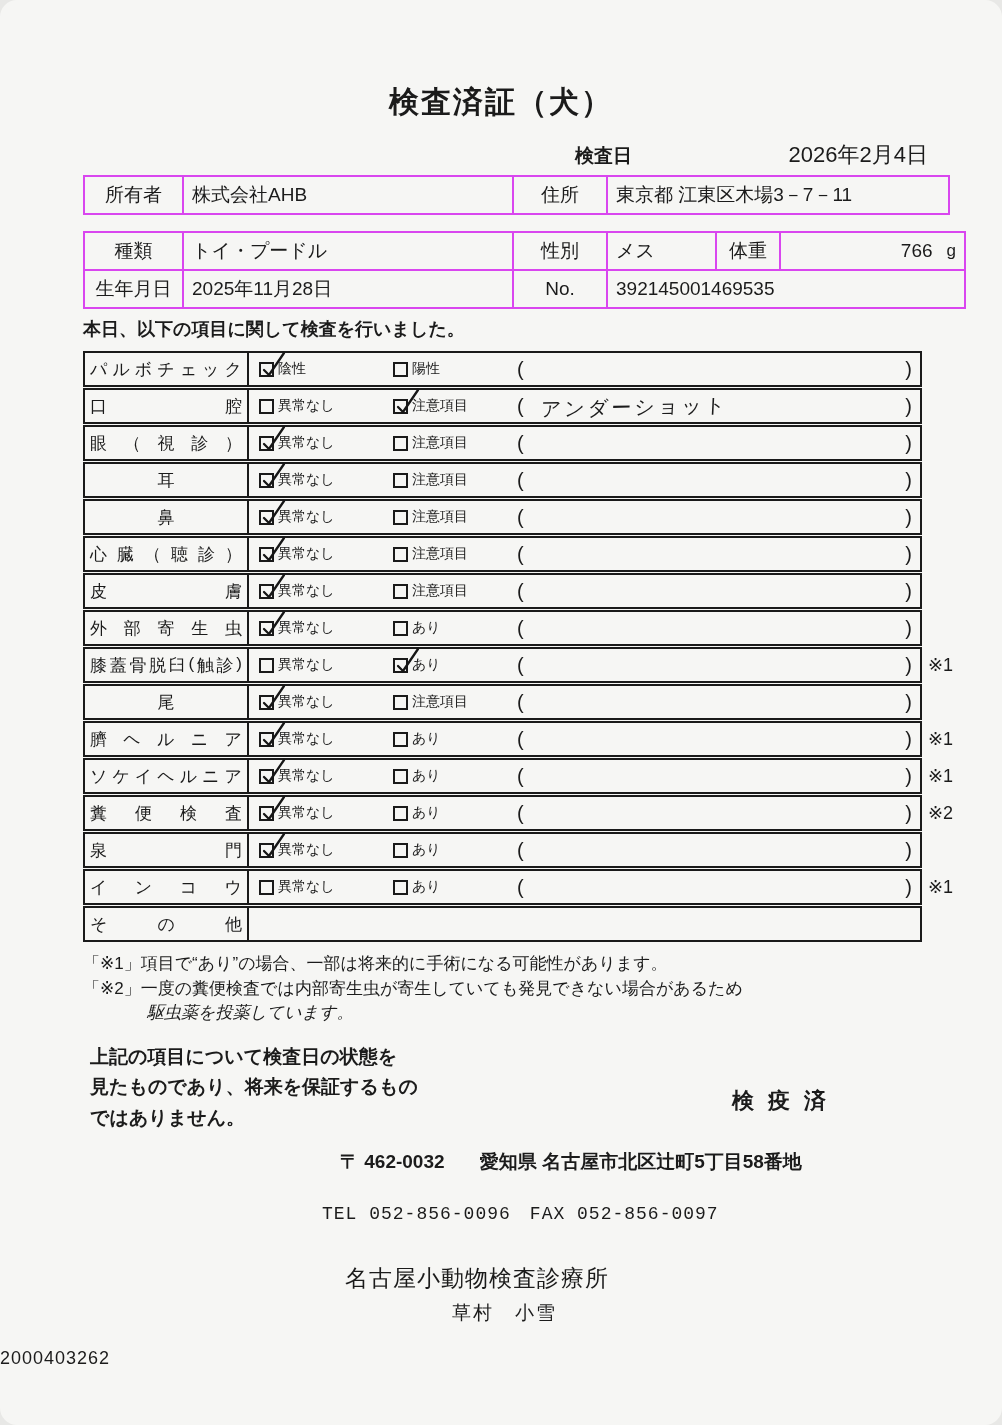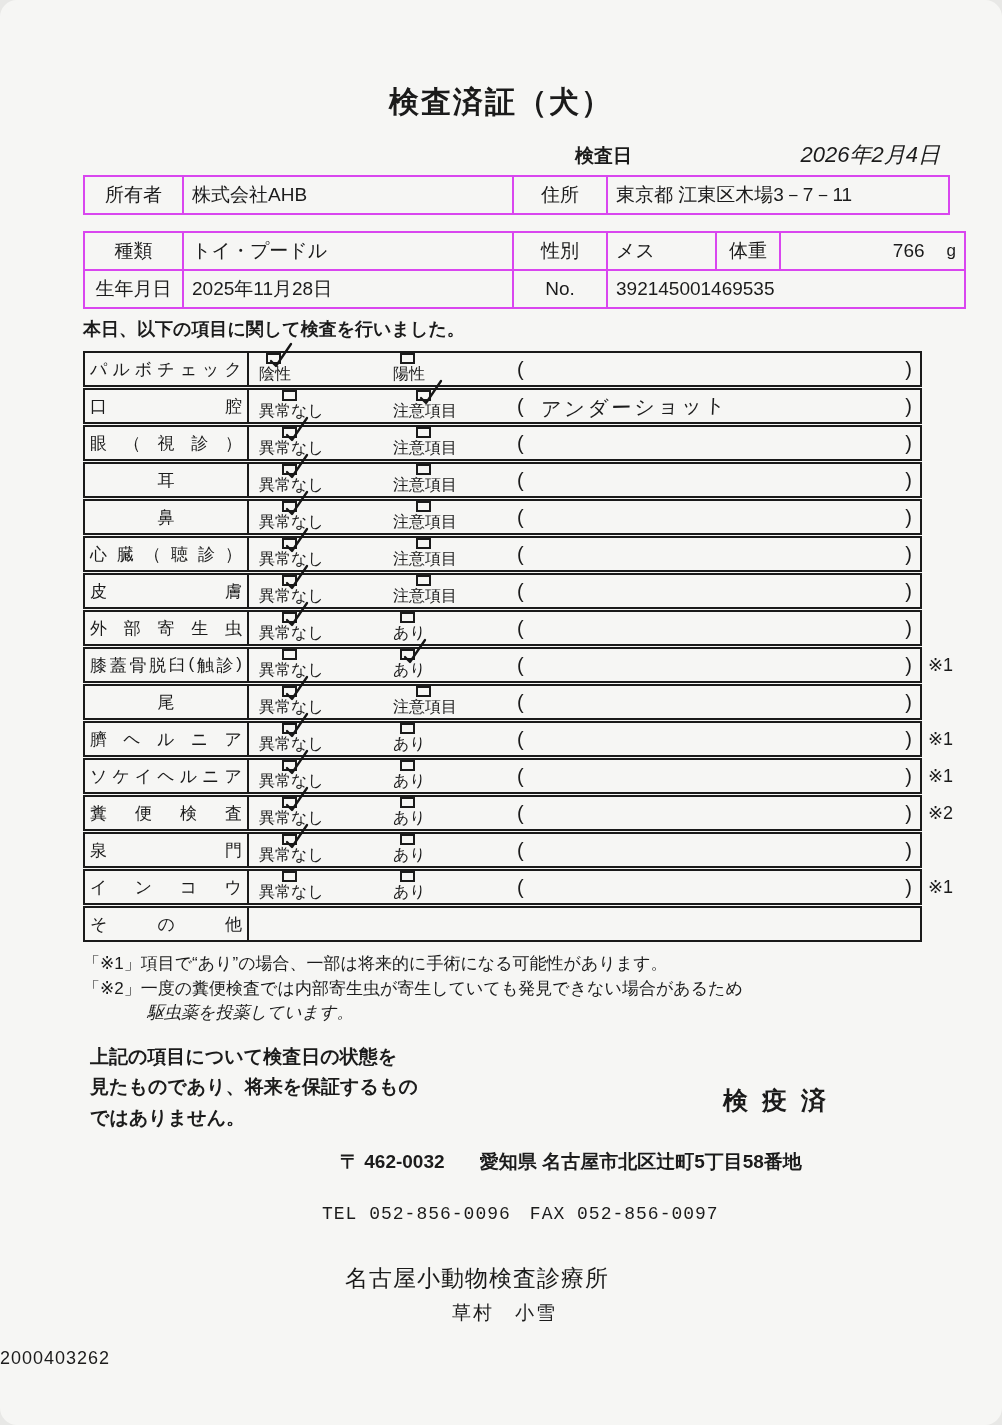--- a/index.html
+++ b/index.html
@@ -23,40 +23,40 @@
     letter-spacing:2px;
   }
   .exam-date-row{
     position:relative;
     width:857px;
     margin:20px 0 0 83px;
     height:26px;
     font-size:19px;
   }
   .exam-date-label{position:absolute;left:492px;top:0;font-weight:bold;}
-  .exam-date-value{position:absolute;right:0;top:-3px;font-size:22px;font-style:italic;}
+  .exam-date-value{position:absolute;right:12px;top:-3px;font-size:22px;}
   
   table.info{
     border-collapse:collapse;
     margin-left:83px;
     table-layout:fixed;
   }
   table.info td{
     border:2px solid #d946ef;
     height:36px;
     font-size:19px;
     padding:0 8px;
     white-space:nowrap;
     overflow:hidden;
   }
   table.info td.hd{text-align:center;padding:0 2px;}
   table.info td.val{text-align:left;}
   .t-owner{margin-top:6px;}
   .t-pet{margin-top:16px;}
-  .weight-cell{display:flex;align-items:center;gap:8px;}
+  .weight-cell{display:flex;align-items:center;}
   .weight-cell .wv{flex:1;text-align:right;}
   .weight-cell .wu{margin-left:14px;font-size:17px;}
   
   .intro{
     margin:8px 0 0 83px;
     font-size:18px;
     font-weight:bold;
   }
   
   .checklist{margin:10px 0 0 83px;width:839px;}
@@ -82,21 +82,21 @@
     display:flex;
     justify-content:space-between;
     padding:0 5px;
     font-size:17px;
   }
   .lbl.single{justify-content:center;}
   .chk-content{position:relative;flex:1;}
   .opt{
     position:absolute;top:0;height:100%;
     display:flex;align-items:center;
-    font-size:16px;white-space:nowrap;flex-direction:column;
+    font-size:14px;white-space:nowrap;
   }
   .opt1{left:10px;}
   .opt2{left:144px;}
   .box{
     position:relative;
     display:inline-block;
     width:15px;height:15px;
     border:2px solid #1a1a1a;
     margin-right:4px;
     box-sizing:border-box;
@@ -146,21 +146,21 @@
   .disclaimer{
     font-size:19px;
     font-weight:bold;
     line-height:1.6;
   }
   .stamp{
     margin-left:auto;
     margin-right:10px;
     align-self:center;
     padding-top:26px;
-    font-size:25px;
+    font-size:22px;
     font-weight:bold;
     letter-spacing:14px;
     white-space:nowrap;
   }
   
   .postal-line{margin:16px 16px 0 340px;font-size:19px;font-weight:bold;}
   .postal-line .addr{margin-left:30px;}
   .tel-line{margin:26px 0 0 322px;font-size:18px;letter-spacing:1px;font-family:Liberation Mono, monospace;}
   .clinic-name{margin:38px 0 0 345px;font-size:23px;letter-spacing:1px;}
   .examiner{margin:6px 0 0 452px;font-size:19px;letter-spacing:2px;}

